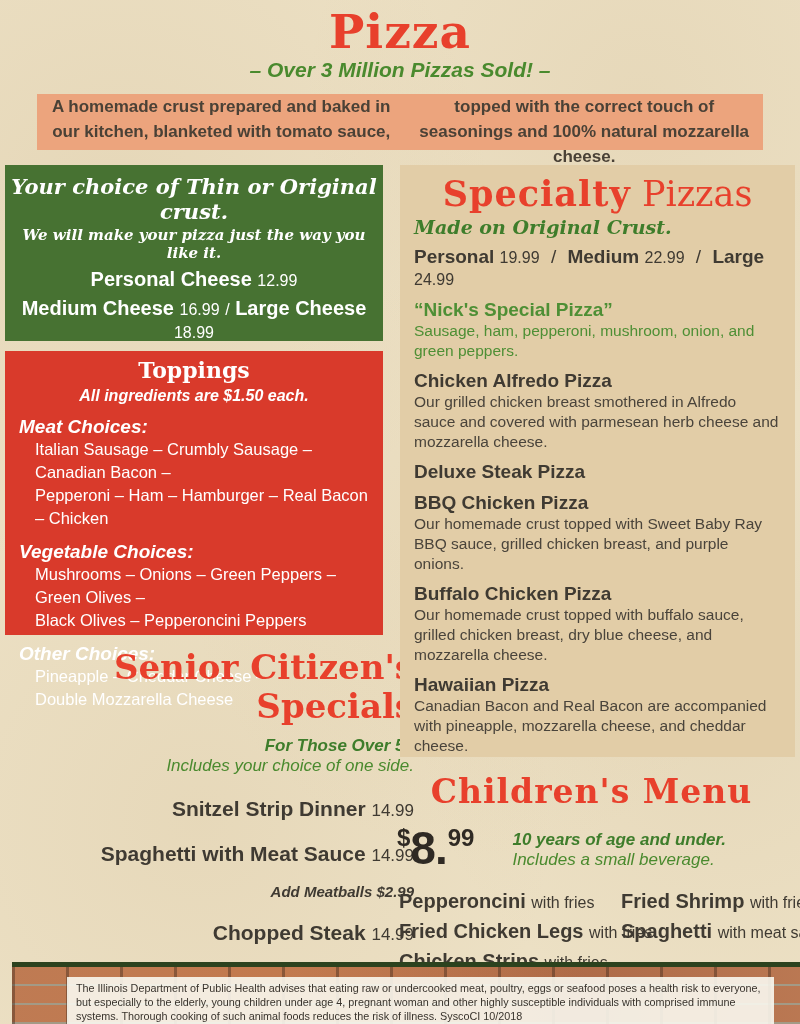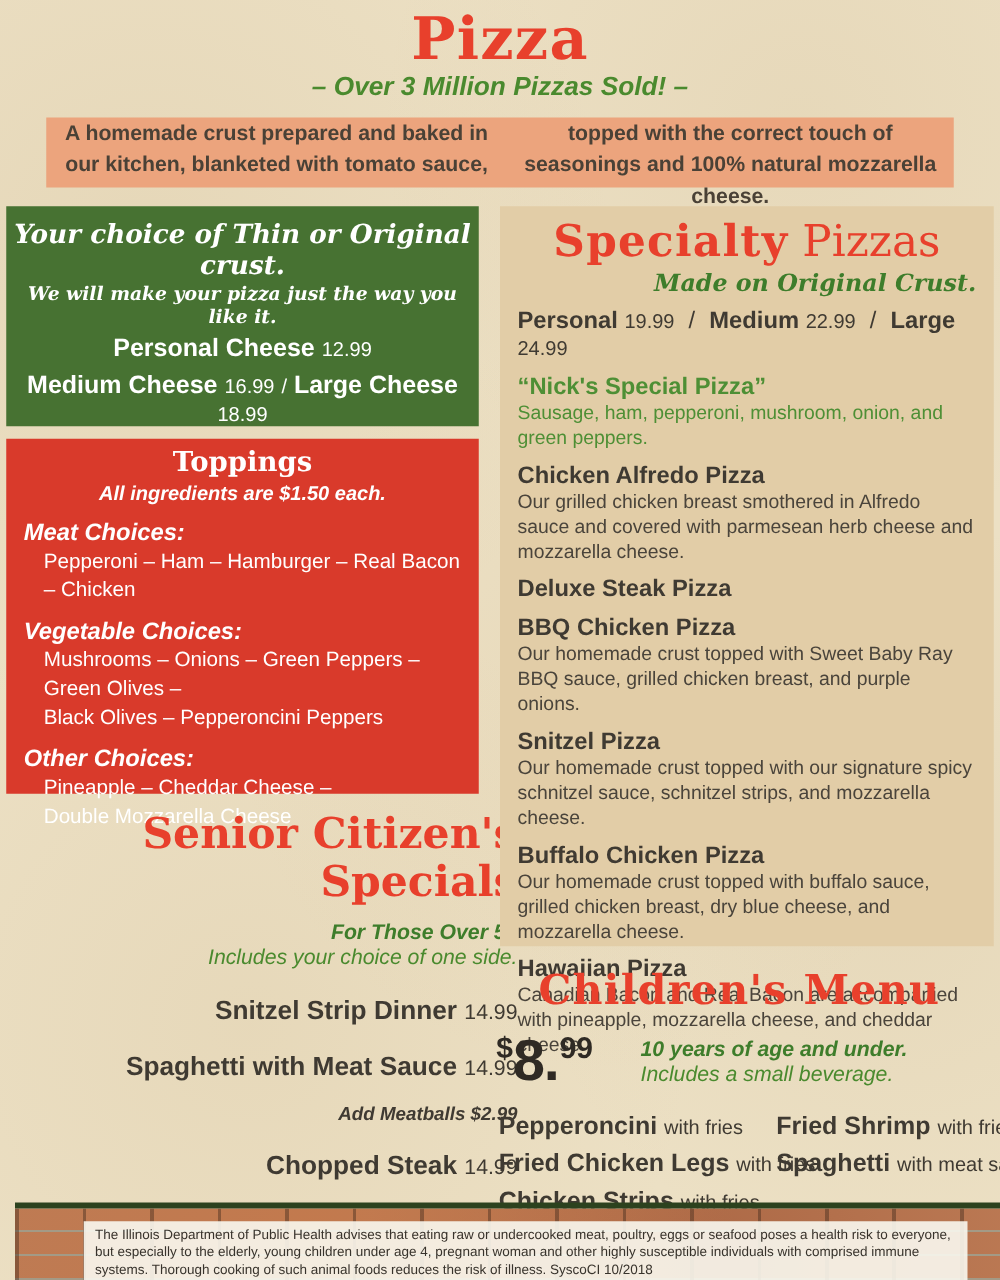--- a/index.html
+++ b/index.html
@@ -46,21 +46,21 @@
   .senior .s2{font-style:italic;font-size:17px;color:#4a8a2e;}
   .sn-item{margin-top:21px;font-weight:bold;font-size:21px;color:#3f3a32;}
   .sn-item .price{font-weight:normal;font-size:17px;}
   .sn-note{font-style:italic;font-weight:bold;font-size:15px;color:#3f3a32;margin-top:17px;}
 
   
   .panel{position:absolute;left:400px;top:165px;width:395px;height:592px;background:#e2cda7;
     box-sizing:border-box;padding:8px 14px;}
   .panel .t{text-align:center;font-family:"DejaVu Serif",serif;font-size:35px;color:#e8402c;}
   .panel .t .b{font-weight:bold;letter-spacing:1px;}
-  .panel .sub{text-align:right;font-family:"DejaVu Serif",serif;font-weight:bold;font-style:italic;
+  .panel .sub{text-align:left;font-family:"DejaVu Serif",serif;font-weight:bold;font-style:italic;
     font-size:19px;color:#3e7d2b;margin-top:2px;}
   .sizes{margin-top:8px;font-weight:bold;font-size:19px;color:#3f3a32;}
   .sizes .price{font-weight:normal;font-size:16px;}
   .sizes .sl{font-weight:normal;padding:0 6px;}
   .sp-name{font-weight:bold;font-size:19px;color:#3f3a32;margin-top:9px;}
   .sp-desc{font-size:15.5px;line-height:20px;color:#4a443b;}
   .sp-green .sp-name,.sp-green .sp-desc{color:#4e8f35;}
 
   .children{position:absolute;left:383px;top:772px;width:417px;}
   .children .t{text-align:center;font-family:"DejaVu Serif",serif;font-weight:bold;
@@ -126,20 +126,21 @@
     <div class="gb-line">
       <span>Cauliflower Crust Pizza</span>
       <span class="price">12.99</span>
     </div>
   </div>
 
   <div class="red-box">
     <div class="h1">Toppings</div>
     <div class="note">All ingredients are $1.50 each.</div>
     <div class="tg-label">Meat Choices:</div>
+    <div class="tg-line">Italian Sausage – Crumbly Sausage – Canadian Bacon –</div>
     <div class="tg-line">Pepperoni – Ham – Hamburger – Real Bacon – Chicken</div>
     <div class="tg-label">Vegetable Choices:</div>
     <div class="tg-line">Mushrooms – Onions – Green Peppers – Green Olives –</div>
     <div class="tg-line">Black Olives – Pepperoncini Peppers</div>
     <div class="tg-label">Other Choices:</div>
     <div class="tg-line">Pineapple – Cheddar Cheese –</div>
     <div class="tg-line">Double Mozzarella Cheese</div>
   </div>
 
   <div class="senior">
@@ -191,24 +192,20 @@
       <div class="sp-desc">Our grilled chicken breast smothered in Alfredo sauce and covered with parmesean herb cheese and mozzarella cheese.</div>
     </div>
     <div>
       <div class="sp-name">Deluxe Steak Pizza</div>
     </div>
     <div>
       <div class="sp-name">BBQ Chicken Pizza</div>
       <div class="sp-desc">Our homemade crust topped with Sweet Baby Ray BBQ sauce, grilled chicken breast, and purple onions.</div>
     </div>
     <div>
-      <div class="sp-name">Snitzel Pizza</div>
-      <div class="sp-desc">Our homemade crust topped with our signature spicy schnitzel sauce, schnitzel strips, and mozzarella cheese.</div>
-    </div>
-    <div>
       <div class="sp-name">Buffalo Chicken Pizza</div>
       <div class="sp-desc">Our homemade crust topped with buffalo sauce, grilled chicken breast, dry blue cheese, and mozzarella cheese.</div>
     </div>
     <div>
       <div class="sp-name">Hawaiian Pizza</div>
       <div class="sp-desc">Canadian Bacon and Real Bacon are accompanied with pineapple, mozzarella cheese, and cheddar cheese.</div>
     </div>
   </div>
 
   <div class="children">

